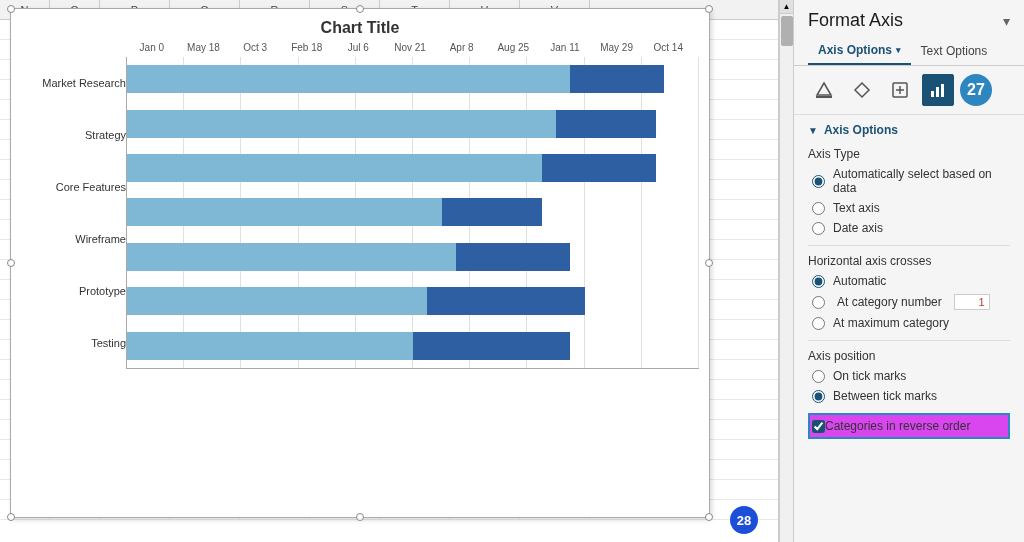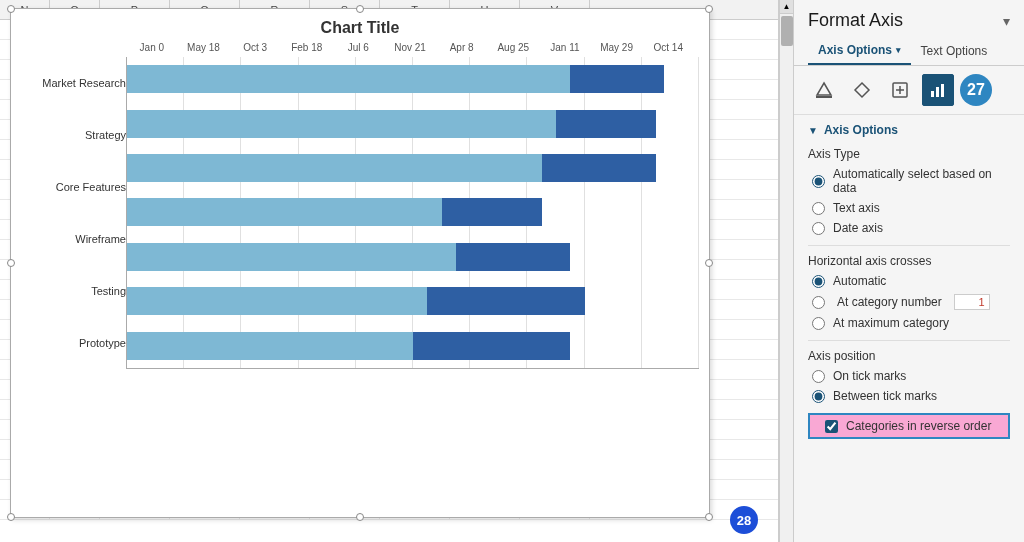--- a/index.html
+++ b/index.html
@@ -361,24 +361,23 @@
       padding: 1px 4px;
       font-size: 11px;
       color: #c0392b;
       text-align: right;
       background: #fff;
     }
 
     .checkbox-row {
       display: flex;
       align-items: center;
-      gap: 8px;
-      padding: 4px 15px;
+      padding: 4px 2px;
       border: 2px solid #2e86c1;
-      background: #f9a8d4;
+      background: #d946ef;
       margin-top: 8px;
     }
 
     .checkbox-row input[type="checkbox"] {
       margin: 0;
       accent-color: #1a5276;
     }
 
     .checkbox-label {
       font-size: 12px;
@@ -741,22 +740,22 @@
       <div class="chart-axis-label">Oct 14</div>
     </div>
 
     <div class="chart-plot-area">
 
       <div class="chart-y-labels">
         <div class="chart-y-label">Market Research</div>
         <div class="chart-y-label">Strategy</div>
         <div class="chart-y-label">Core Features</div>
         <div class="chart-y-label">Wireframe</div>
+        <div class="chart-y-label">Prototype</div>
         <div class="chart-y-label">Testing</div>
-        <div class="chart-y-label">Prototype</div>
       </div>
 
       <div class="chart-bars-area" id="bars-area">
 
         <div class="grid-lines">
           <div class="grid-line"></div>
           <div class="grid-line"></div>
           <div class="grid-line"></div>
           <div class="grid-line"></div>
           <div class="grid-line"></div>

